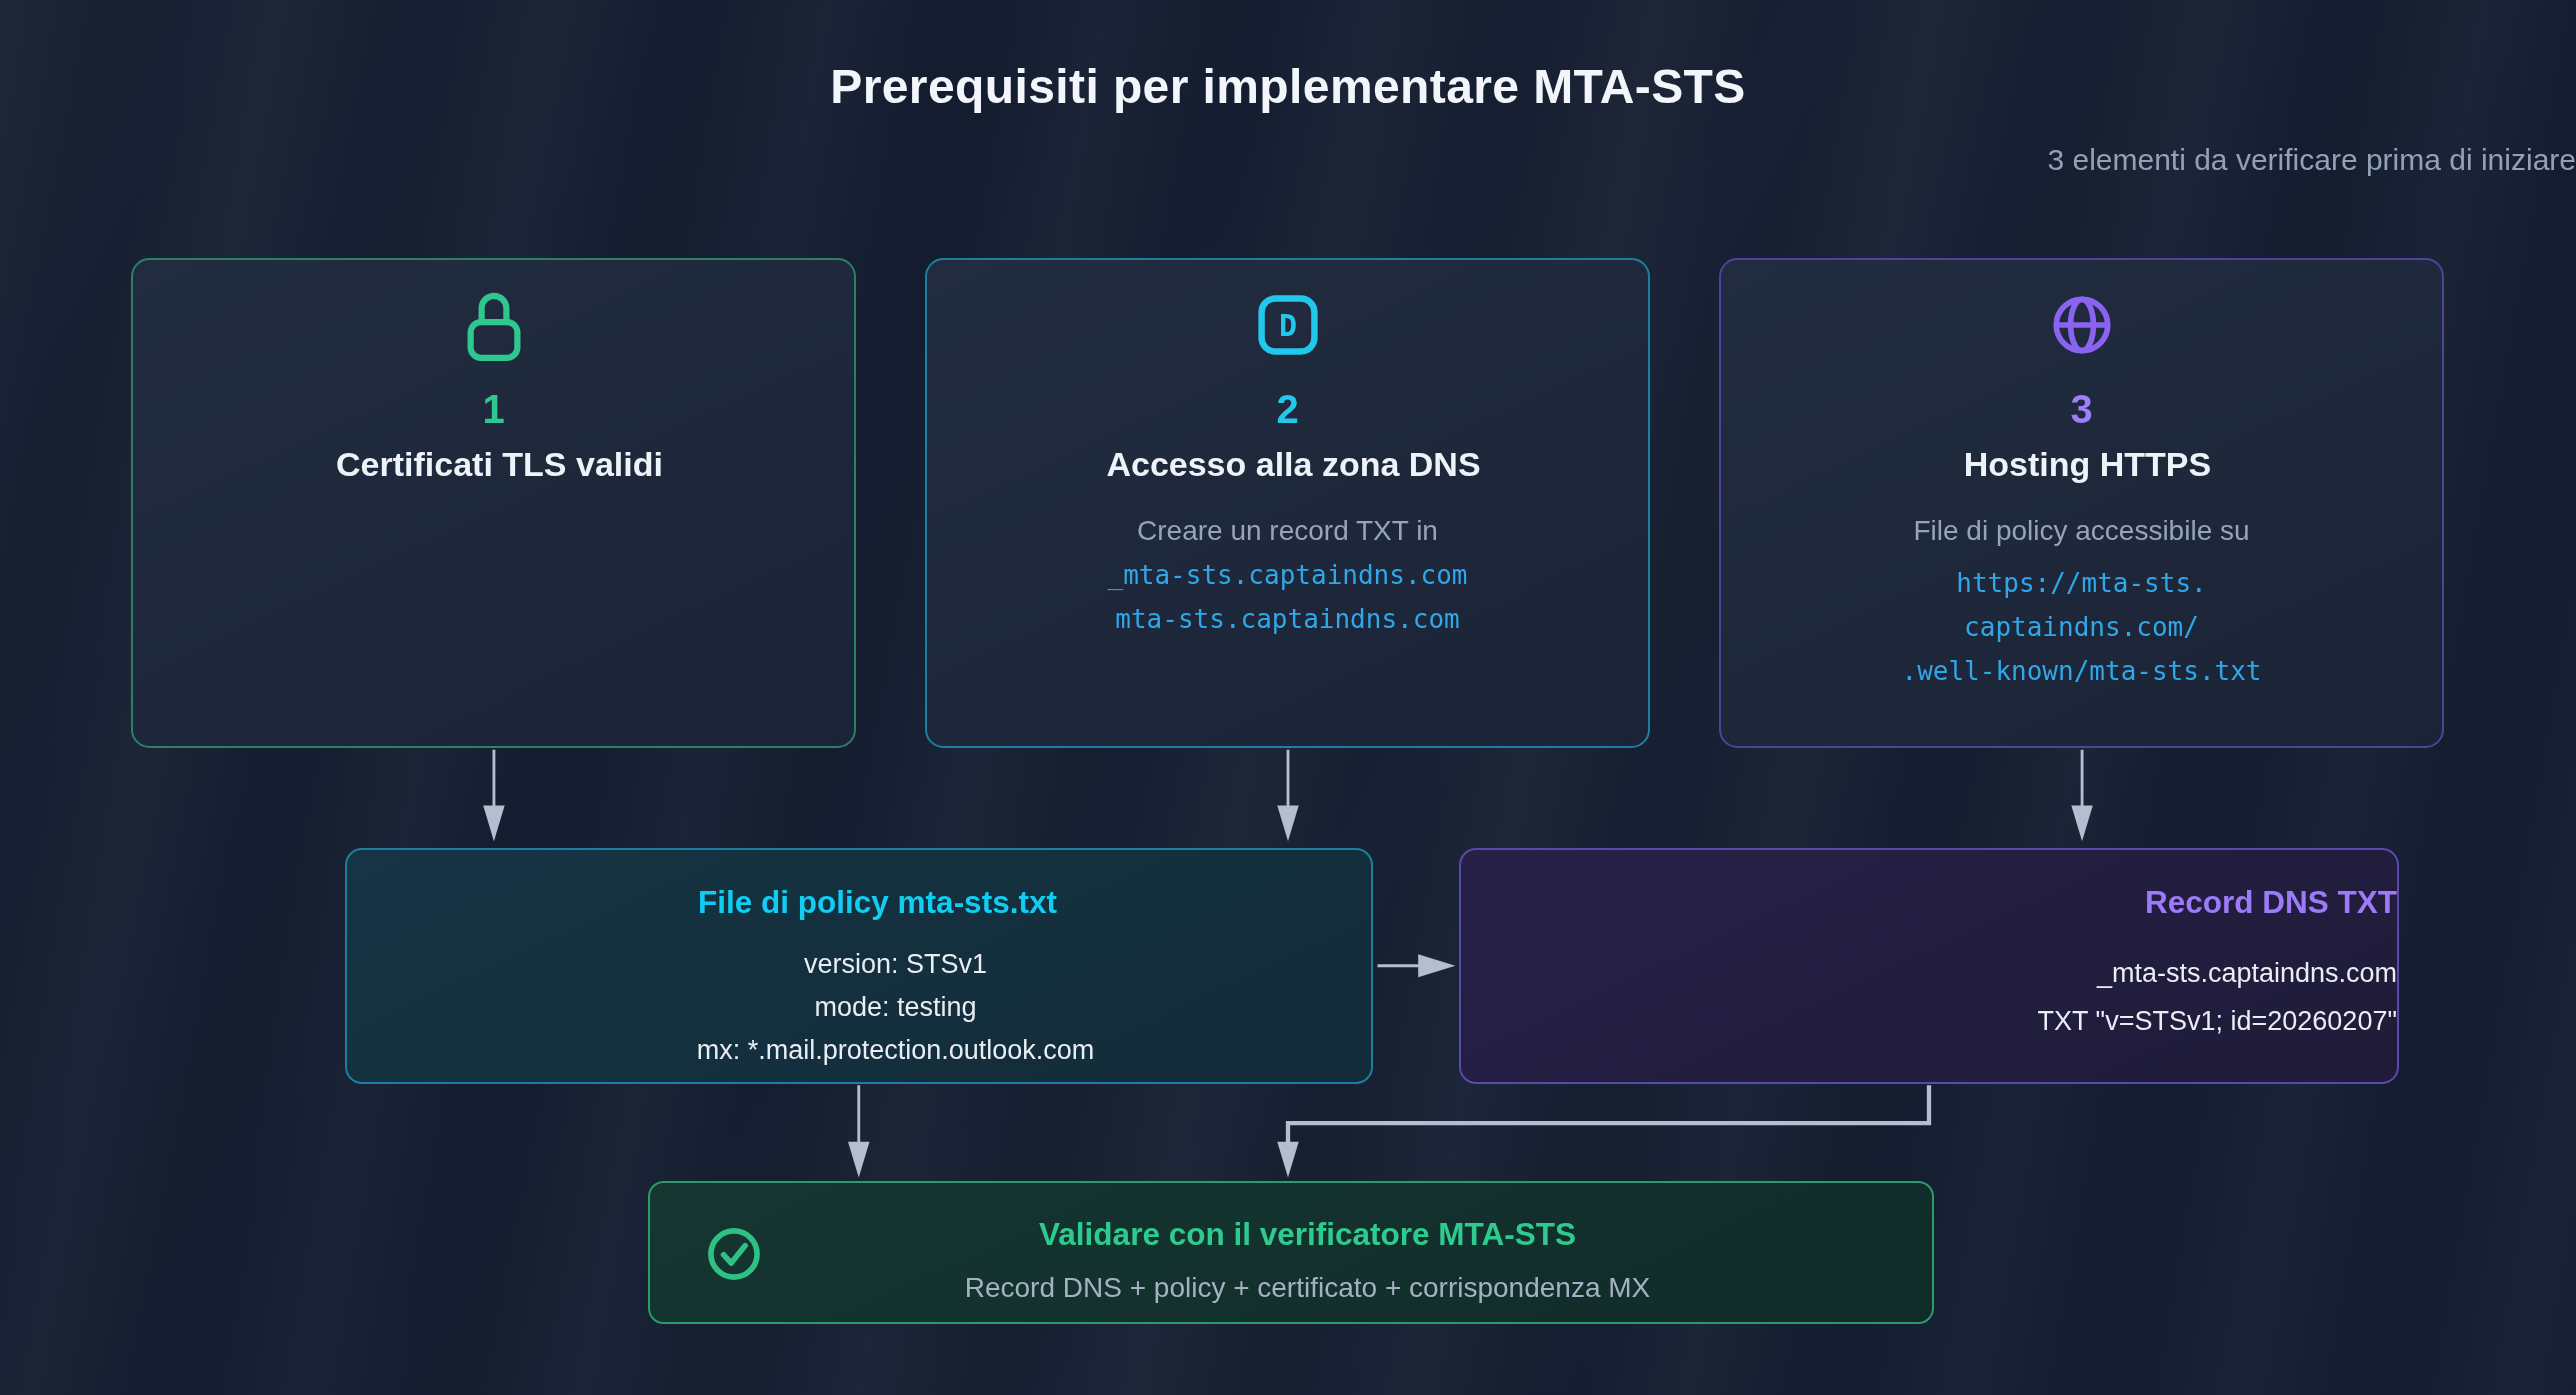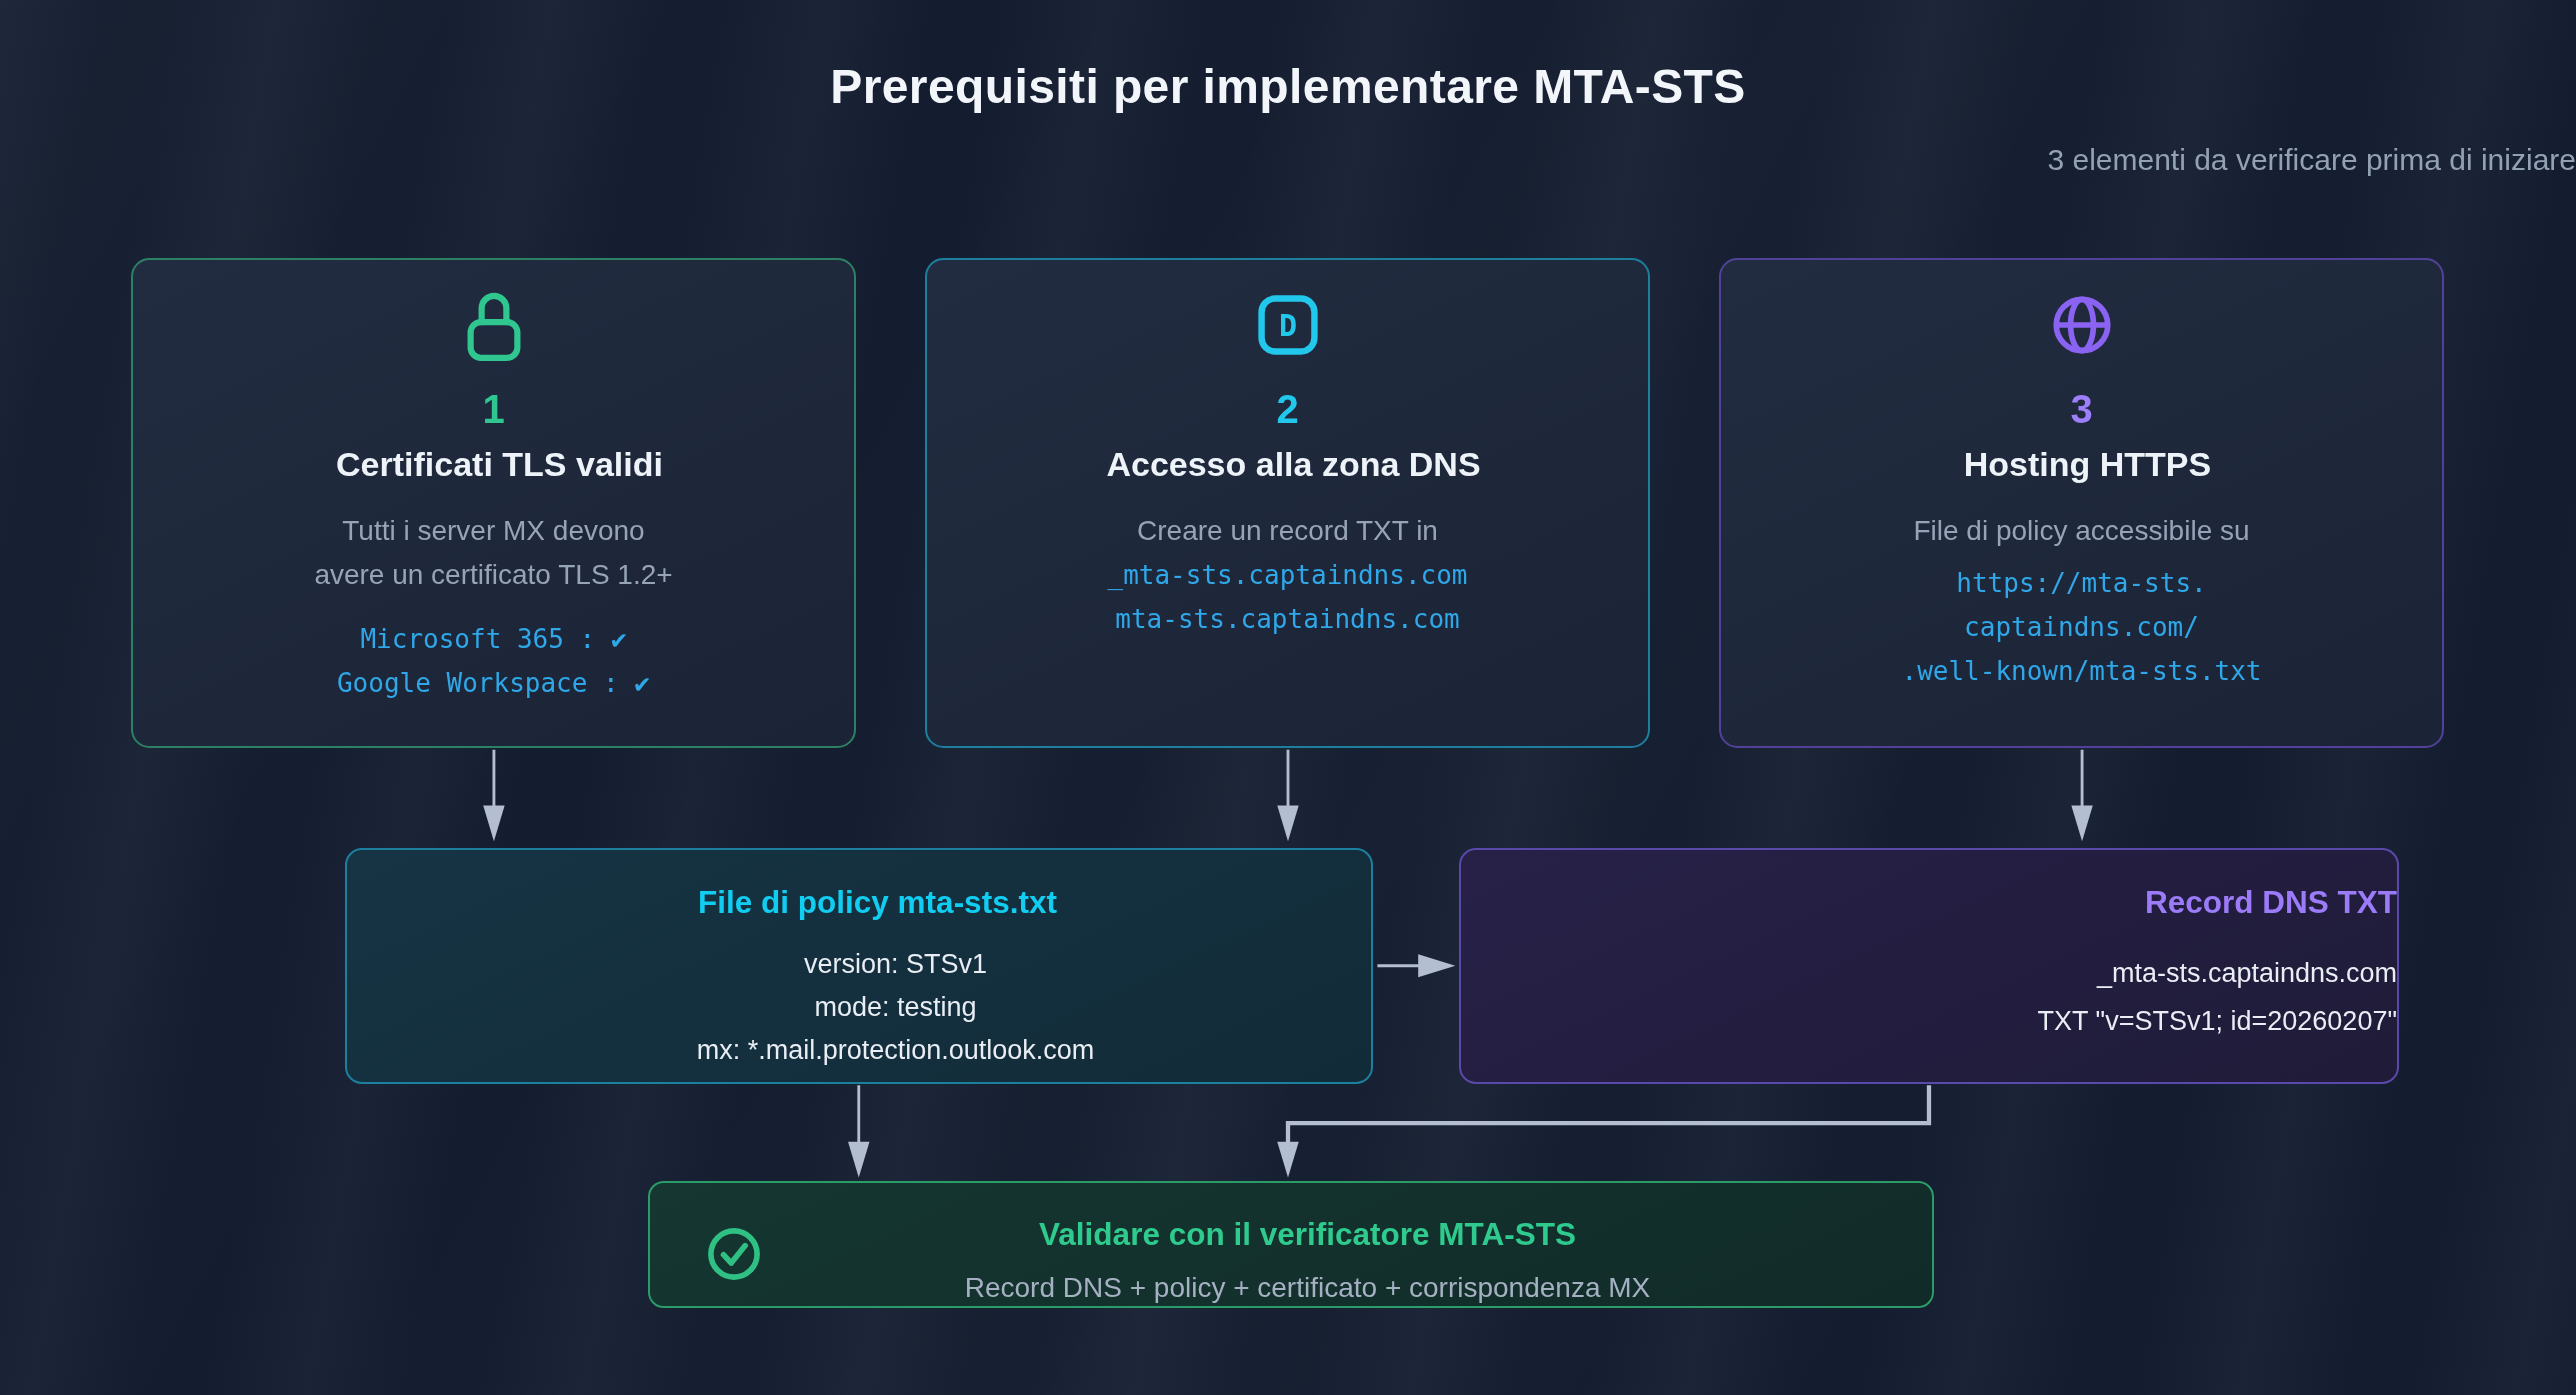--- a/index.html
+++ b/index.html
@@ -35,21 +35,21 @@
   .flow-box{position:absolute;top:848px;height:236px;box-sizing:border-box;border-radius:17px;border:2.9px solid;text-align:center;}
   .policy{left:345px;width:1028px;border-color:#1d7f9e;background:linear-gradient(155deg,#163444 0%,#122b38 100%);padding-left:37px;}
   .dnsbox{left:1459px;width:940px;border-color:#5a48aa;background:linear-gradient(155deg,#272148 0%,#1f1b38 100%);text-align:right;}
   .flow-title{margin:36px 0 0 0;font-size:31.5px;line-height:33px;font-weight:700;}
   .t-cyan{color:#11cdf1;}
   .t-purple{color:#9c7bf9;}
   .flow-mono{font-family:Liberation Sans, sans-serif;font-size:27px;color:#e9edf4;margin-left:36px;}
   .policy .flow-mono{margin-top:24px;line-height:43px;}
   .dnsbox .flow-mono{margin-top:30px;line-height:48px;}
 
-  .validation{position:absolute;left:648px;top:1181px;width:1286px;height:127px;box-sizing:border-box;
+  .validation{position:absolute;left:648px;top:1181px;width:1286px;height:143px;box-sizing:border-box;
     border-radius:15.7px;border:2.9px solid #2b9b68;text-align:center;
     background:linear-gradient(155deg,#153631 0%,#112b28 100%);padding-left:33px;}
   .val-title{margin:35px 0 0 0;font-size:31.5px;line-height:33px;font-weight:700;color:#2fcb8e;}
   .val-sub{margin:21.5px 0 0 0;font-size:28px;line-height:30px;color:#a5b1c2;}
   .val-icon{position:absolute;left:56px;top:43px;}
 
   .arrows{position:absolute;left:0;top:0;pointer-events:none;}
 </style>
 </head>
 <body>
@@ -63,26 +63,20 @@
 
   <section class="card c-green">
     <div class="icon-wrap">
       <svg width="66" height="79" viewBox="0 0 96 114" fill="none">
         <path d="M30 52 V32 a18 18 0 0 1 36 0 V52" stroke="#2fc690" stroke-width="9" stroke-linecap="round"></path>
         <rect x="14" y="52" width="68" height="52" rx="15" stroke="#2fc690" stroke-width="9"></rect>
       </svg>
     </div>
     <div class="card-number n-green">1</div>
     <h2 class="card-title">Certificati TLS validi</h2>
-    <div class="body-group">
-      <div class="body-line">Tutti i server MX devono</div>
-      <div class="body-line">avere un certificato TLS 1.2+</div>
-      <div class="mono-line gap28">Microsoft 365 : ✔</div>
-      <div class="mono-line">Google Workspace : ✔</div>
-    </div>
   </section>
 
   <section class="card c-cyan">
     <div class="icon-wrap">
       <svg width="60" height="60" viewBox="0 0 84 84" fill="none">
         <rect x="5" y="5" width="74" height="74" rx="19" stroke="#22c8ec" stroke-width="9"></rect>
         <text x="42" y="57" text-anchor="middle" font-family="DejaVu Sans Mono, monospace" font-size="42" font-weight="bold" fill="#22c8ec">D</text>
       </svg>
     </div>
     <div class="card-number n-cyan">2</div>

